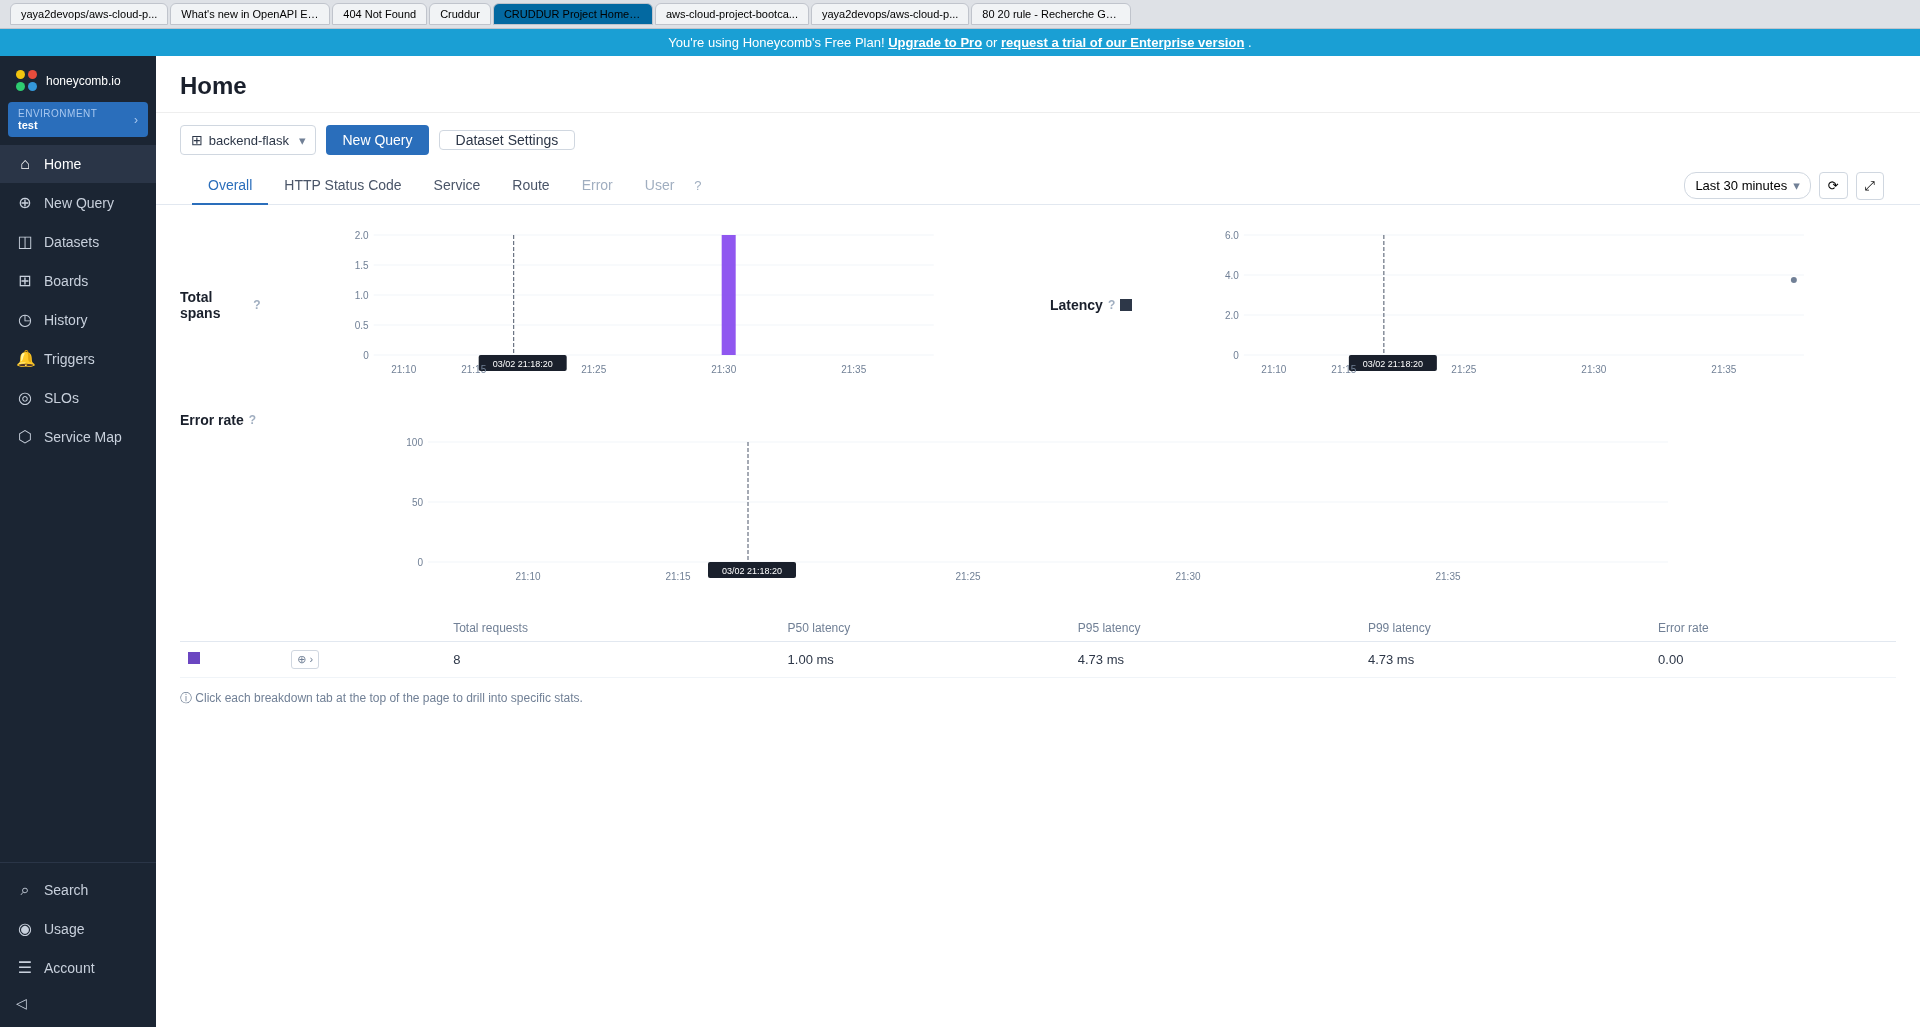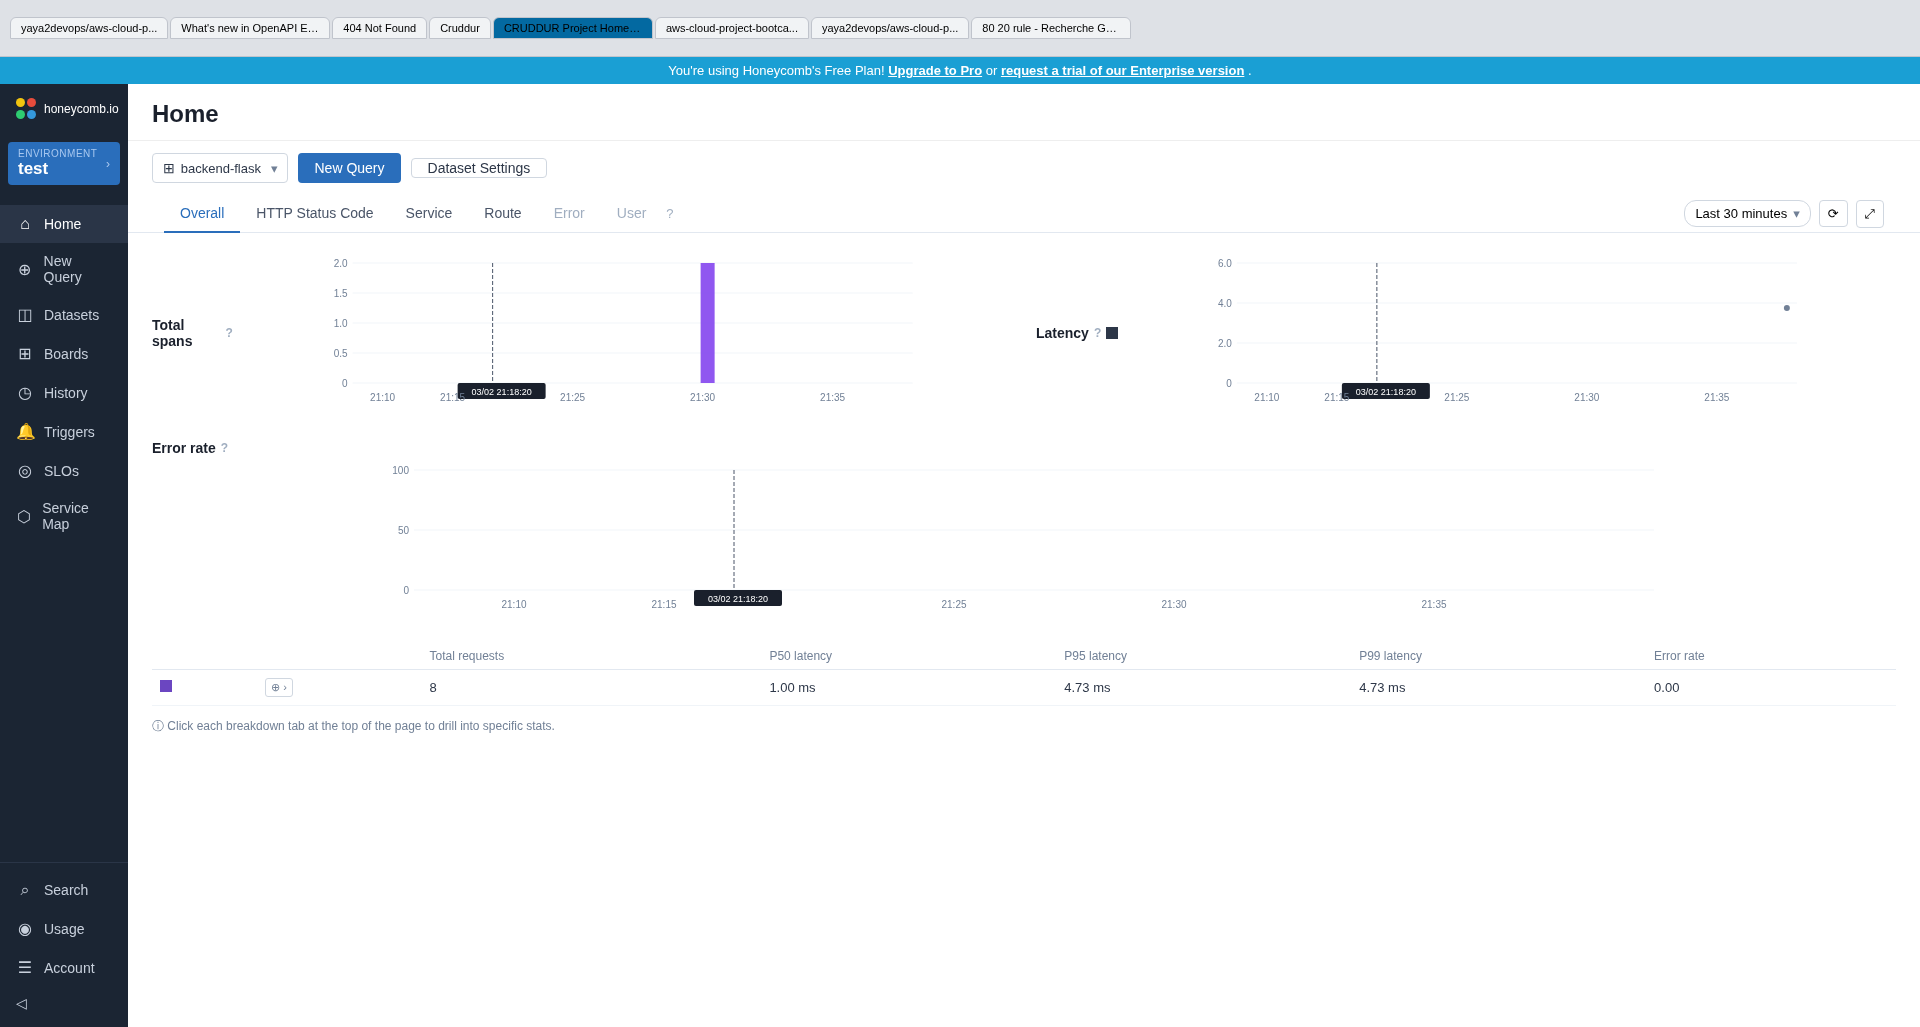--- a/index.html
+++ b/index.html
@@ -12,21 +12,21 @@
       text-align: center;
       padding: 6px 12px;
       font-size: 13px;
       flex-shrink: 0;
     }
     .top-banner a { color: #fff; font-weight: 600; }
 
     
     .browser-chrome {
       background: #dee1e6;
-      padding: 17px 10px;
+      padding: 3px 10px;
       display: flex;
       align-items: center;
       gap: 8px;
       flex-shrink: 0;
       border-bottom: 1px solid #c0c4cc;
     }
     .browser-tabs {
       display: flex;
       gap: 2px;
       overflow: hidden;
@@ -56,28 +56,27 @@
 
     
     .app-layout {
       display: flex;
       flex: 1;
       overflow: hidden;
     }
 
     
     .sidebar {
-      width: 128px;
+      width: 156px;
       background: #1b2533;
       color: #c8d0dc;
       display: flex;
       flex-direction: column;
       flex-shrink: 0;
       overflow-y: auto;
-      gap: 12px;
     }
     .sidebar-logo {
       padding: 14px 16px 10px;
       display: flex;
       align-items: center;
       gap: 8px;
     }
     .logo-dots {
       display: grid;
       grid-template-columns: 1fr 1fr;
@@ -95,21 +94,21 @@
     .env-section {
       background: #2a6ebb;
       margin: 0 8px 8px;
       border-radius: 4px;
       padding: 6px 10px;
       display: flex;
       align-items: center;
       justify-content: space-between;
     }
     .env-label { font-size: 10px; color: #a8c8f0; text-transform: uppercase; letter-spacing: 0.5px; }
-    .env-name { font-size: 17px; color: #fff; font-weight: 600; }
+    .env-name { font-size: 11px; color: #fff; font-weight: 600; }
     .env-chevron { color: #a8c8f0; font-size: 12px; }
 
     .sidebar-nav { display: flex; flex-direction: column; flex: 1; }
     .nav-item {
       display: flex;
       align-items: center;
       gap: 10px;
       padding: 10px 16px;
       cursor: pointer;
       color: #c8d0dc;

